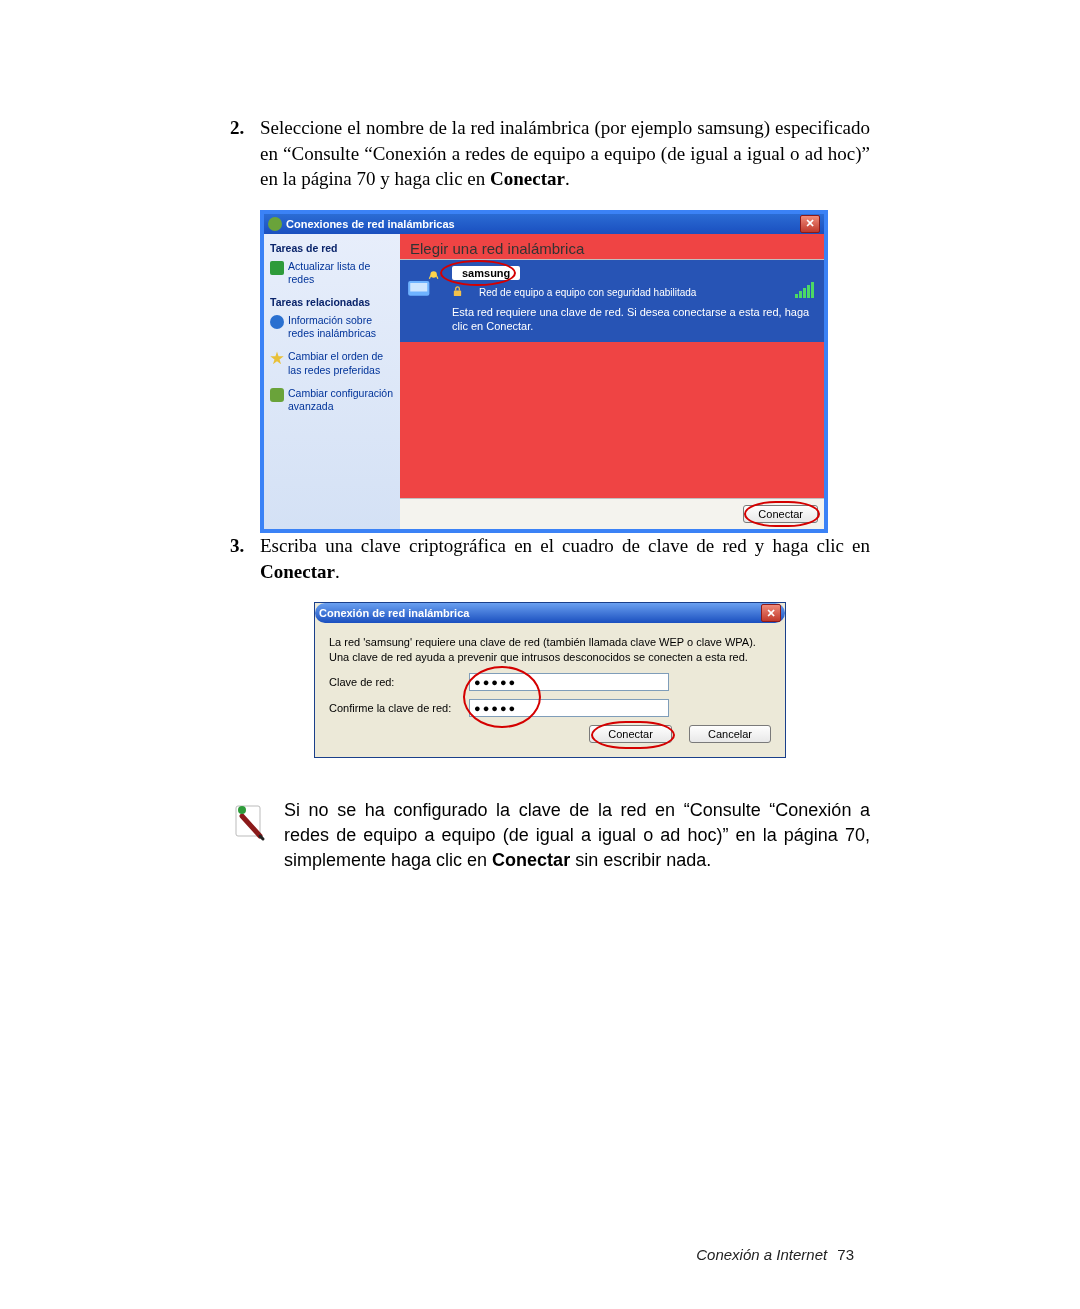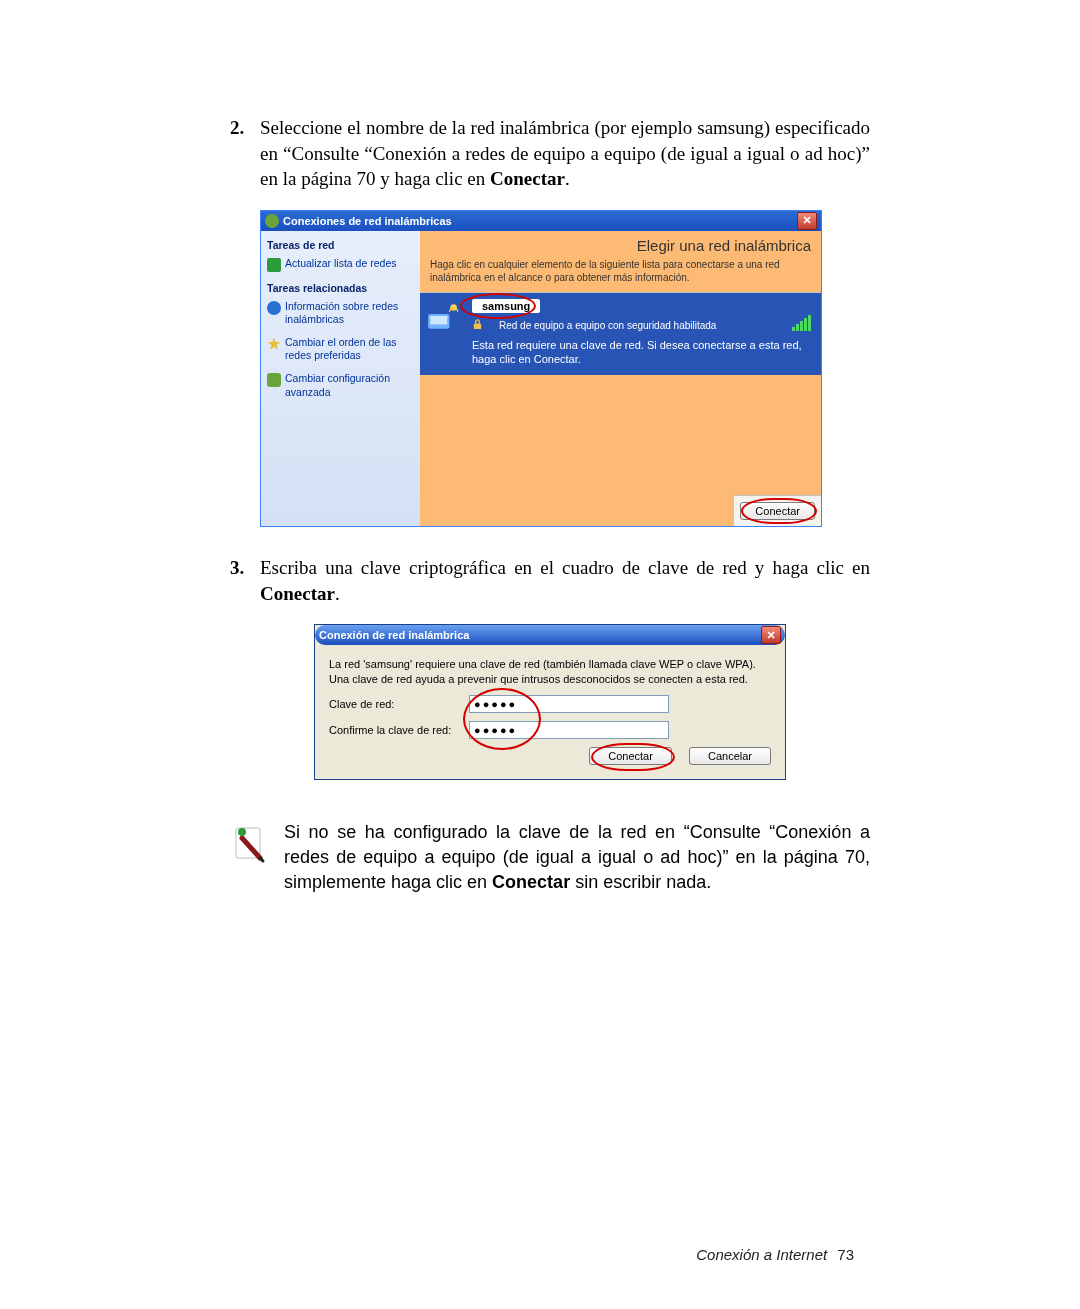--- a/index.html
+++ b/index.html
@@ -27,22 +27,21 @@
     flex: none;
     font-weight: bold;
   }
   .step-body { flex: 1; }
   .b { font-weight: bold; }
 
   
   .win1 {
     width: 560px;
     margin-left: 30px;
-    margin-bottom: 28px;
-    border: 1px solid #3b82f6;
+    border: 4px solid #3b82f6;
     font-family: Tahoma, Arial, sans-serif;
     font-size: 11px;
     color: #000;
     background: #ece9d8;
   }
   .titlebar {
     height: 20px;
     background: linear-gradient(#2b6cd4, #1a4fbf);
     color: #fff;
     display: flex;
@@ -57,33 +56,33 @@
     width: 18px; height: 16px;
     background: linear-gradient(#f08b7a,#c0392b);
     border: 1px solid #8b1a1a;
     border-radius: 2px;
     color:#fff; font-weight:bold;
     display:flex; align-items:center; justify-content:center;
     font-size: 11px; line-height: 1;
   }
   .win1-body { display:flex; height: 295px; }
   .sidebar {
-    width: 159px;
+    width: 136px;
     background: linear-gradient(#e7eefb,#d4e1f5);
     padding: 4px 6px;
     box-sizing: border-box;
     font-size: 10.5px;
     color: #003399;
   }
   .side-hdr { color:#0a246a; font-weight:bold; margin: 4px 0 6px; }
   .side-item { display:flex; margin: 4px 0 10px; line-height:1.25; }
   .side-item .icon { width:14px; height:14px; flex:none; margin-right:4px; margin-top:1px; }
   .side-item a { color:#003399; text-decoration:none; }
 
-  .mainpane { flex:1; background:#fdba74; display:flex; flex-direction:column;align-items:flex-end; }
+  .mainpane { flex:1; background:#ef4444; display:flex; flex-direction:column; }
   .main-hdr { padding: 6px 10px 2px; font-size: 15px; color:#333; }
   .main-sub { padding: 2px 10px 8px; font-size: 10px; color:#333; line-height:1.3; }
   .netlist { flex:1; border-top:1px solid #c0c0c0; overflow:hidden; }
   .netitem {
     background:#2754b5;
     color:#fff;
     padding: 6px 8px 8px 8px;
     font-size: 10px;
     position: relative;
     min-height: 62px;
@@ -227,21 +226,20 @@
           <span class="icon ic ic-star"></span>
           <a>Cambiar el orden de las redes preferidas</a>
         </div>
         <div class="side-item">
           <span class="icon ic ic-gear"></span>
           <a>Cambiar configuración avanzada</a>
         </div>
       </div>
       <div class="mainpane">
         <div class="main-hdr">Elegir una red inalámbrica</div>
-        <div class="main-sub">Haga clic en cualquier elemento de la siguiente lista para conectarse a una red inalámbrica en el alcance o para obtener más información.</div>
         <div class="netlist">
           <div class="netitem">
             <span class="neticon">
               <svg viewBox="0 0 32 32">
                   <rect x="2" y="14" width="20" height="14" rx="2" fill="#6fb3ff"></rect>
                   <rect x="4" y="16" width="16" height="8" fill="#cfe6ff"></rect>
                   <circle cx="26" cy="8" r="3" fill="#ffd54a"></circle>
                   <path d="M22 12 Q26 2 30 12" stroke="#ffd54a" stroke-width="1.2" fill="none"></path>
                 </svg>
             </span>

